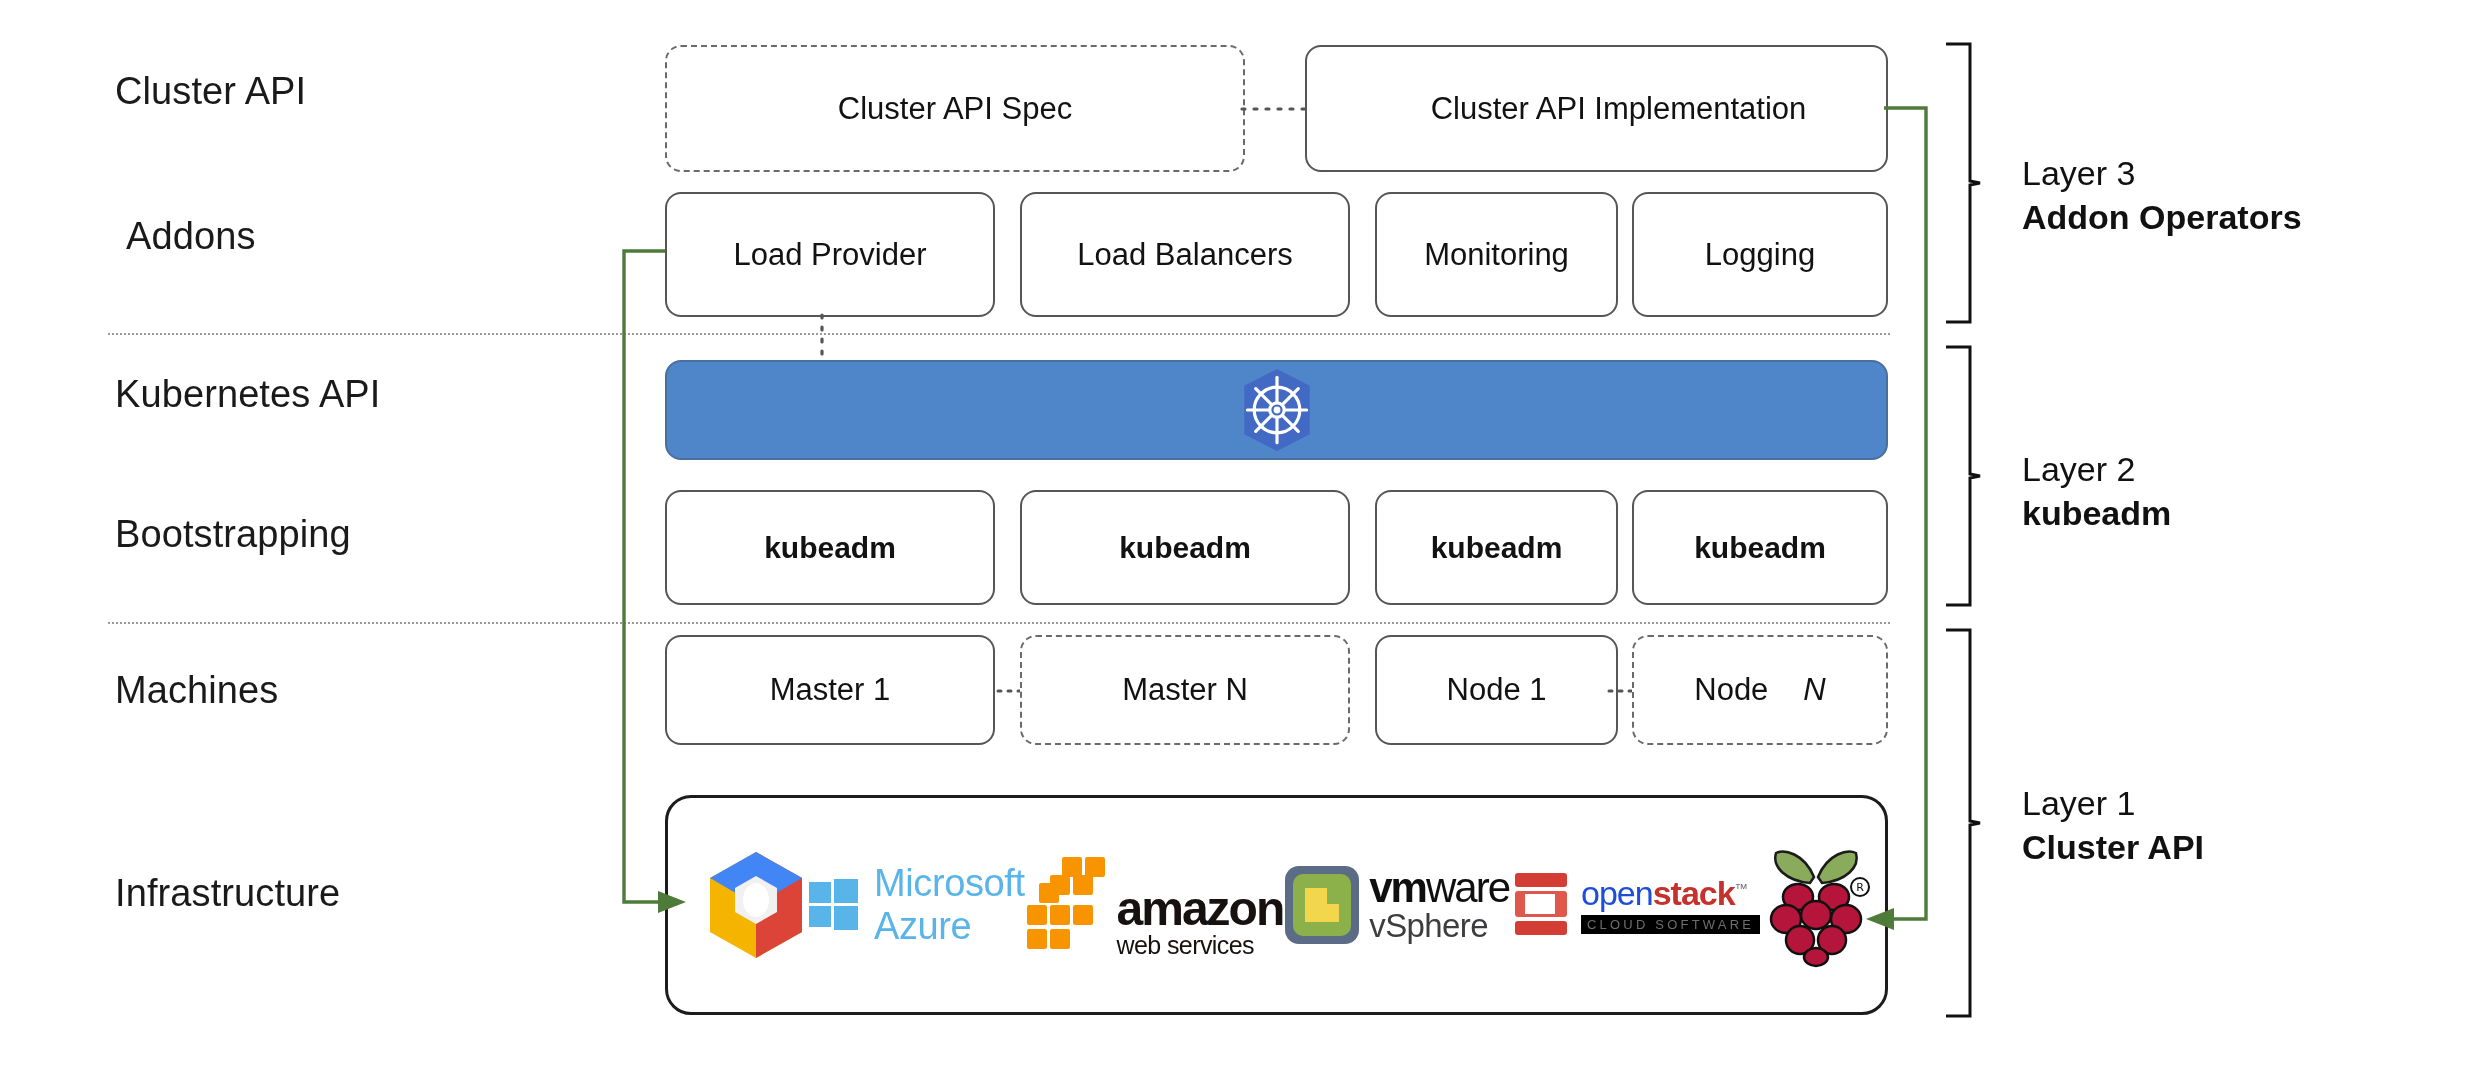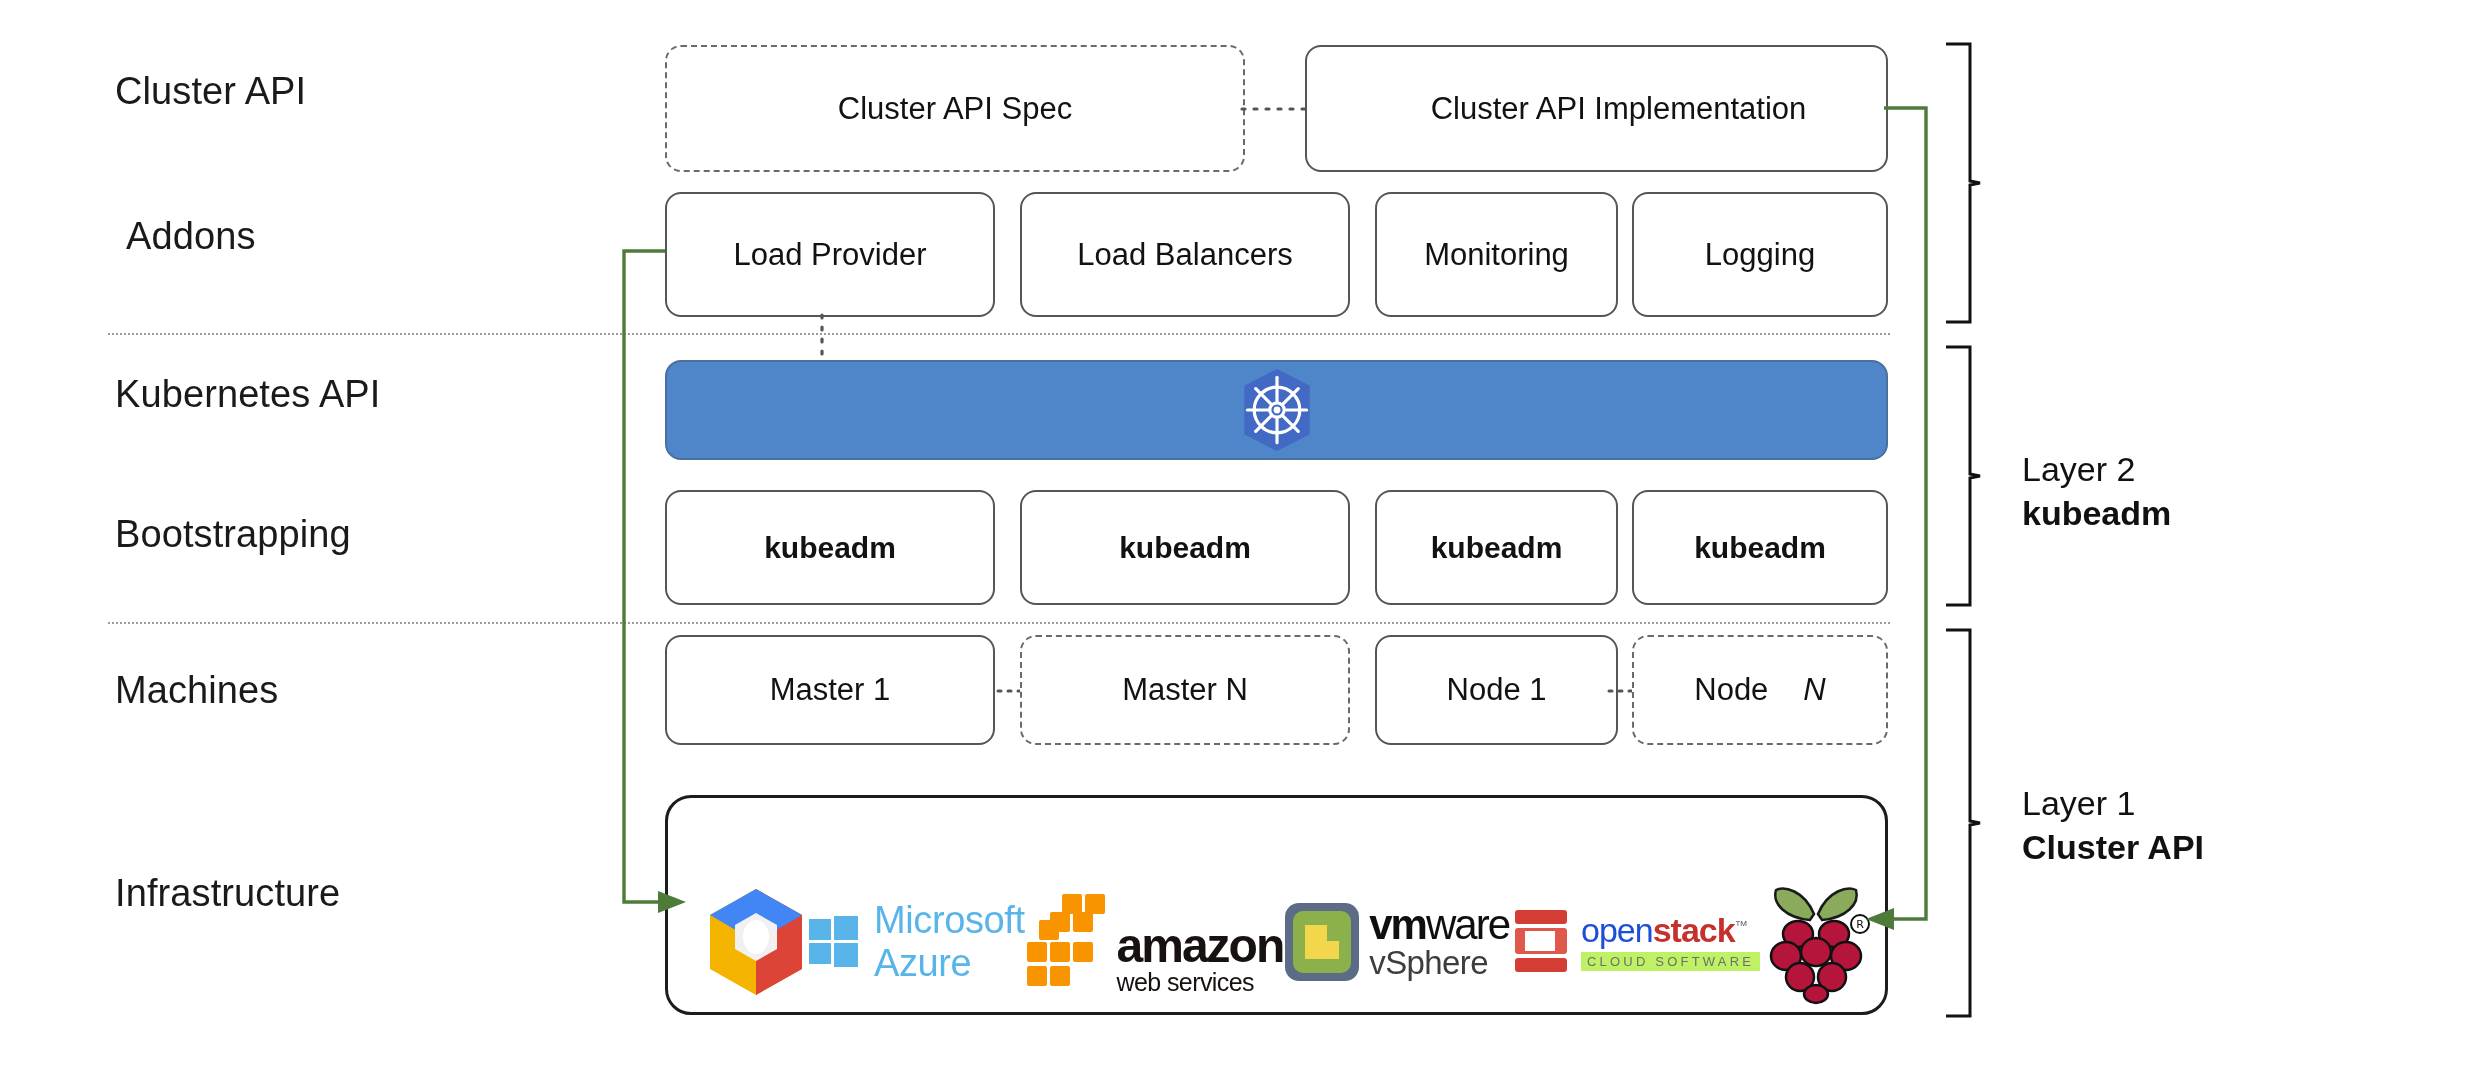--- a/index.html
+++ b/index.html
@@ -65,21 +65,21 @@
   .vm-ware{font-size:42px;color:#0f0f10;letter-spacing:-2px;}
   .vm-ware i{font-weight:bold;font-style:normal;}
   .vm-sphere{font-size:33px;color:#3d3d3f;letter-spacing:-.6px;margin-top:2px;}
   .os-text{display:flex;flex-direction:column;line-height:1;margin-left:6px;}
   .os-top{font-size:34px;letter-spacing:-1px;}
   .os-open{color:#1d4ed8;}
   .os-stack{color:#c5322c;font-weight:bold;}
   .os-tm{font-size:13px;color:#6d6e70;vertical-align:super;}
   .os-sub{
     font-size:13px;color:#6d6e70;letter-spacing:3.2px;margin-top:5px;
-    background:#bef264;padding:3px 6px;width:max-content;
+    background:#000000;padding:3px 6px;width:max-content;
   }
   svg{display:block;overflow:visible;}
 </style>
 </head>
 <body>
 
 <div class="stage">
 
   <div class="hsep" style="left:108px;top:333px;width:1782px;"></div>
   <div class="hsep" style="left:108px;top:622px;width:1782px;"></div>
@@ -149,21 +149,21 @@
     <line x1="1" y1="13" x2="26" y2="13" stroke="#555555" stroke-width="3" stroke-dasharray="3 7" stroke-linecap="round"></line>
   </svg>
 
   <div class="box dashed" style="left:1632px;top:635px;width:256px;height:110px;gap:35px;">
     <span>Node </span>
       <span class="ital">N</span>
   </div>
 
   <div class="box thick" style="left:665px;top:795px;width:1223px;height:220px;"></div>
 
-  <div class="infra-inner" style="left:690px;top:847px;width:1175px;height:190px;padding:0 14px;box-sizing:border-box;">
+  <div class="infra-inner" style="left:690px;top:810px;width:1175px;height:190px;padding:0 14px;box-sizing:border-box;">
 
     <span class="logo" title="Google Cloud Platform">
       <svg width="104" height="112" viewBox="0 0 104 112">
         <polygon points="52,3 98,29 98,83 52,109 6,83 6,29" fill="#f4b400"></polygon>
         <path d="M52,3 L98,29 L98,83 L52,109 Z" fill="#db4437"></path>
         <path d="M52,3 L98,29 L52,56 L6,29 Z" fill="#4285f4"></path>
         <polygon points="52,27 73,39 73,63 52,75 31,63 31,39" fill="#f1f1f1"></polygon>
         <ellipse cx="52" cy="51" rx="13" ry="17" fill="#ffffff"></ellipse>
       </svg>
     </span>
@@ -255,20 +255,24 @@
   </svg>
 
   <svg style="position:absolute;left:1870px;top:95px;width:100px;height:840px;">
     <path d="M14 13 L56 13 L56 824 L22 824" fill="none" stroke="#4f7b3a" stroke-width="3.4"></path>
     <polygon points="24,813 -4,824 24,835" fill="#4f7b3a"></polygon>
   </svg>
 
   <svg class="bracket" style="left:1940px;top:42px;width:46px;height:282px;">
     <path d="M6 2 L30 2 L30 139 L40 141 L30 143 L30 280 L6 280" fill="none" stroke="#111111" stroke-width="3"></path>
   </svg>
+  <div class="bracket-label" style="left:2022px;top:152px;">
+    <span>Layer 3</span>
+    <b>Addon Operators</b>
+  </div>
 
   <svg class="bracket" style="left:1940px;top:345px;width:46px;height:262px;">
     <path d="M6 2 L30 2 L30 129 L40 131 L30 133 L30 260 L6 260" fill="none" stroke="#111111" stroke-width="3"></path>
   </svg>
   <div class="bracket-label" style="left:2022px;top:448px;">
     <span>Layer 2</span>
     <b>kubeadm</b>
   </div>
 
   <svg class="bracket" style="left:1940px;top:628px;width:46px;height:390px;">

